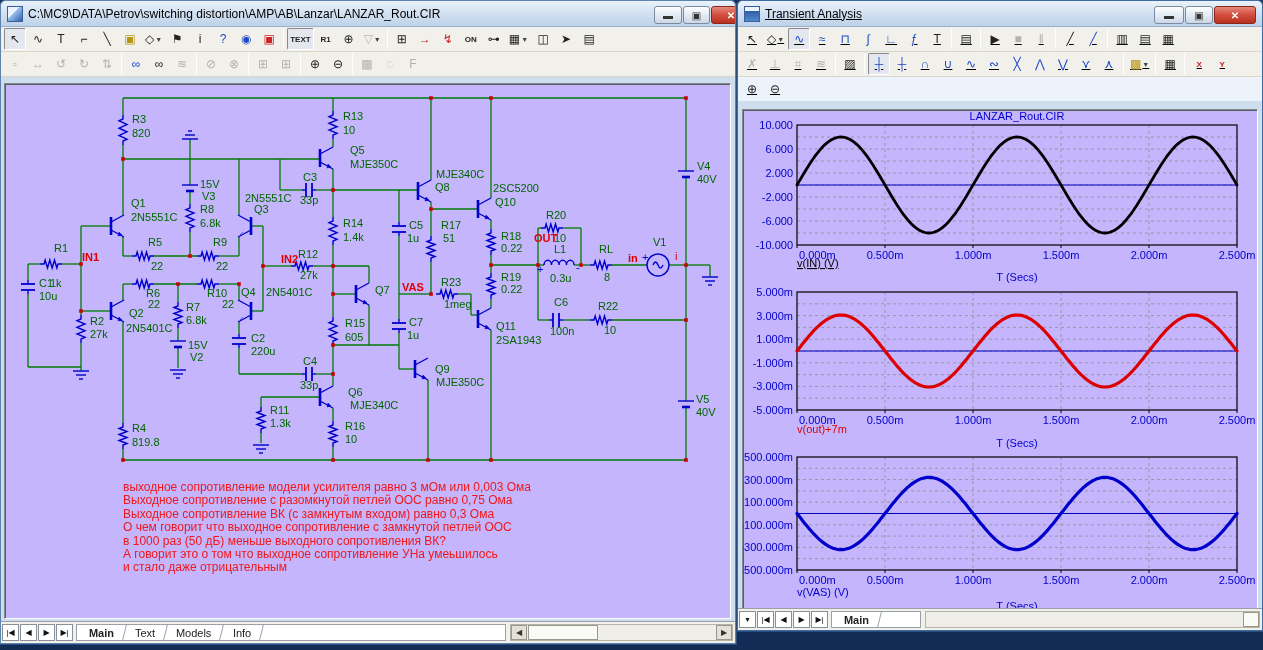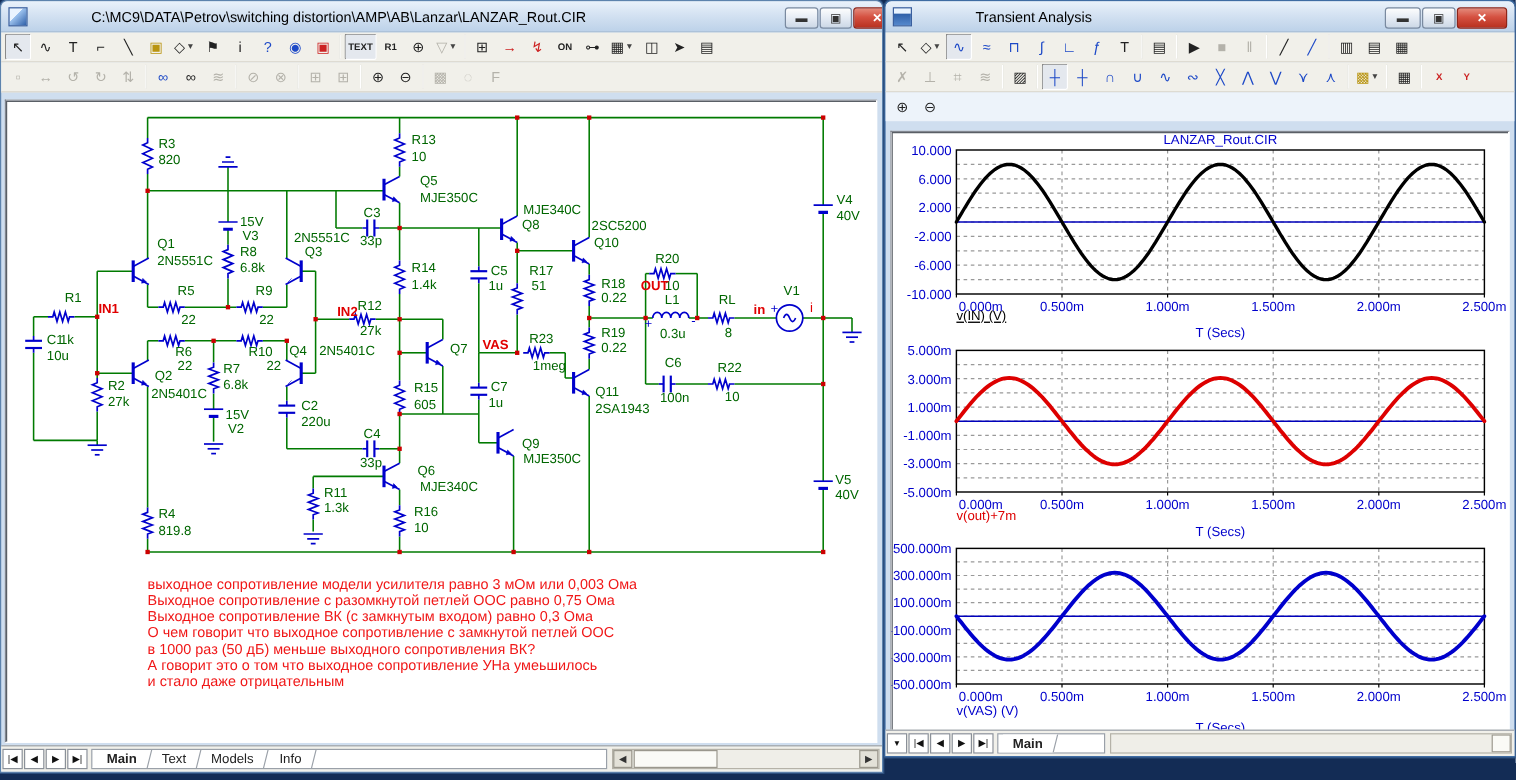--- a/index.html
+++ b/index.html
@@ -2,21 +2,21 @@
 <html><head>
 <meta charset="utf-8">
 <style>
   * { margin:0; padding:0; box-sizing:border-box; }
   html,body { width:1263px; height:650px; overflow:hidden; }
   body { background:#132c55; font-family:"Liberation Sans", sans-serif; position:relative; }
   .window { position:absolute; border:1px solid #5d83ad; border-radius:6px 6px 0 0;
             background:#cfdeef; box-shadow:0 0 0 1px #2c4e7d; }
   .titlebar { height:26px; border-radius:5px 5px 0 0; position:relative; overflow:hidden;
               background:linear-gradient(#eaf2fb,#d4e2f2 45%,#bdd2e9);
-              border-bottom:1px solid #98b1cc; display:flex; align-items:center;gap:48px; }
+              border-bottom:1px solid #98b1cc; display:flex; align-items:center; }
   .titlebar .wicon { width:16px; height:16px; margin:0 5px 0 6px; flex:none;
               border:1px solid #3a5f9e; background:
               linear-gradient(135deg,#eaf4ff 40%,#9cc2ee 41%,#2e5fa8); }
   .titlebar .ttext { font-size:12px; color:#000; white-space:nowrap; }
   .winbtns { position:absolute; top:5px; display:flex; gap:1px; }
   .wbtn { height:18px; border:1px solid #7a8aa0; border-radius:3px; font-size:10px;
           background:linear-gradient(#fdfdfd,#e7edf5 45%,#ccd8e6); color:#333;
           display:flex; align-items:center; justify-content:center; }
   .wbtn.close { background:linear-gradient(#e48b7c,#d55141 45%,#b8311f); color:#fff;
           border-color:#8e2519; font-weight:bold; }
@@ -25,21 +25,21 @@
   .tbtn { min-width:22px; height:22px; padding:0 2px; display:flex; align-items:center;
           justify-content:center; font-size:12px; color:#222; border:1px solid transparent;
           border-radius:2px; background:transparent; }
   .tbtn.pressed { border:1px solid #8a8a8a; border-bottom-color:#fff; border-right-color:#fff;
           background:#e4e8ee; }
   .tbtn.disabled { color:#b4b2aa; }
   .tbtn.blue { color:#1d49c7; } .tbtn.red { color:#c22; } .tbtn.yellow { color:#b99410; }
   .tbtn .mini { font-size:8px; font-weight:bold; letter-spacing:0; }
   .tbsep { width:1px; height:20px; background:#c9c6bb; margin:0 2px; border-right:1px solid #fff; }
   .dd { font-size:7px; color:#444; margin-left:1px; }
-  .canvas { position:absolute; background:#ffffff; border:1px solid #828790;
+  .canvas { position:absolute; background:#c4b5fd; border:1px solid #828790;
             border-right-color:#fff; border-bottom-color:#fff; box-shadow:inset 1px 1px 0 #5a5f66; }
   .bottombar { position:absolute; left:0; right:0; bottom:0; height:22px; background:#f1f0ea;
             display:flex; align-items:stretch; border-top:1px solid #9aa0a8; }
   .navbtn { width:17px; margin:2px 0 2px 1px; border:1px solid #8a9098; background:#fff;
             font-size:8px; display:flex; align-items:center; justify-content:center; color:#111; }
   .tabstrip { display:flex; align-items:stretch; background:#fff; border:1px solid #9aa0a8;
             margin:2px 0 2px 3px; padding-left:2px; }
   .tab { padding:2px 10px 0 10px; font-size:11px; color:#222; border-right:1px solid #9aa0a8;
             transform:skewX(-14deg); }
   .tab > span { display:inline-block; transform:skewX(14deg); }
@@ -694,21 +694,21 @@
       </div>
     <div class="hscroll">
       <div class="sbtn">◀</div>
       <div class="thumb"></div>
       <div style="flex:1"></div>
       <div class="sbtn">▶</div>
     </div>
   </div>
 </div>
 
-<div class="window" id="rwin" style="left:737px;top:0;width:526px;height:631px;border-color:#3f6ca3;">
+<div class="window" id="rwin" style="left:737px;top:0;width:526px;height:631px;border-color:#3f6ca3;text-decoration:underline;">
   <div class="titlebar">
     <div class="wicon" style="background:linear-gradient(#eaf4ff 30%,#2e5fa8 31%,#5588cc);"></div>
     <div class="ttext">Transient Analysis</div>
     <div class="winbtns" style="right:6px;">
       <div class="wbtn" style="width:30px">▬</div>
       <div class="wbtn" style="width:28px">▣</div>
       <div class="wbtn close" style="width:42px">✕</div>
     </div>
   </div>
   <div class="toolbar">

